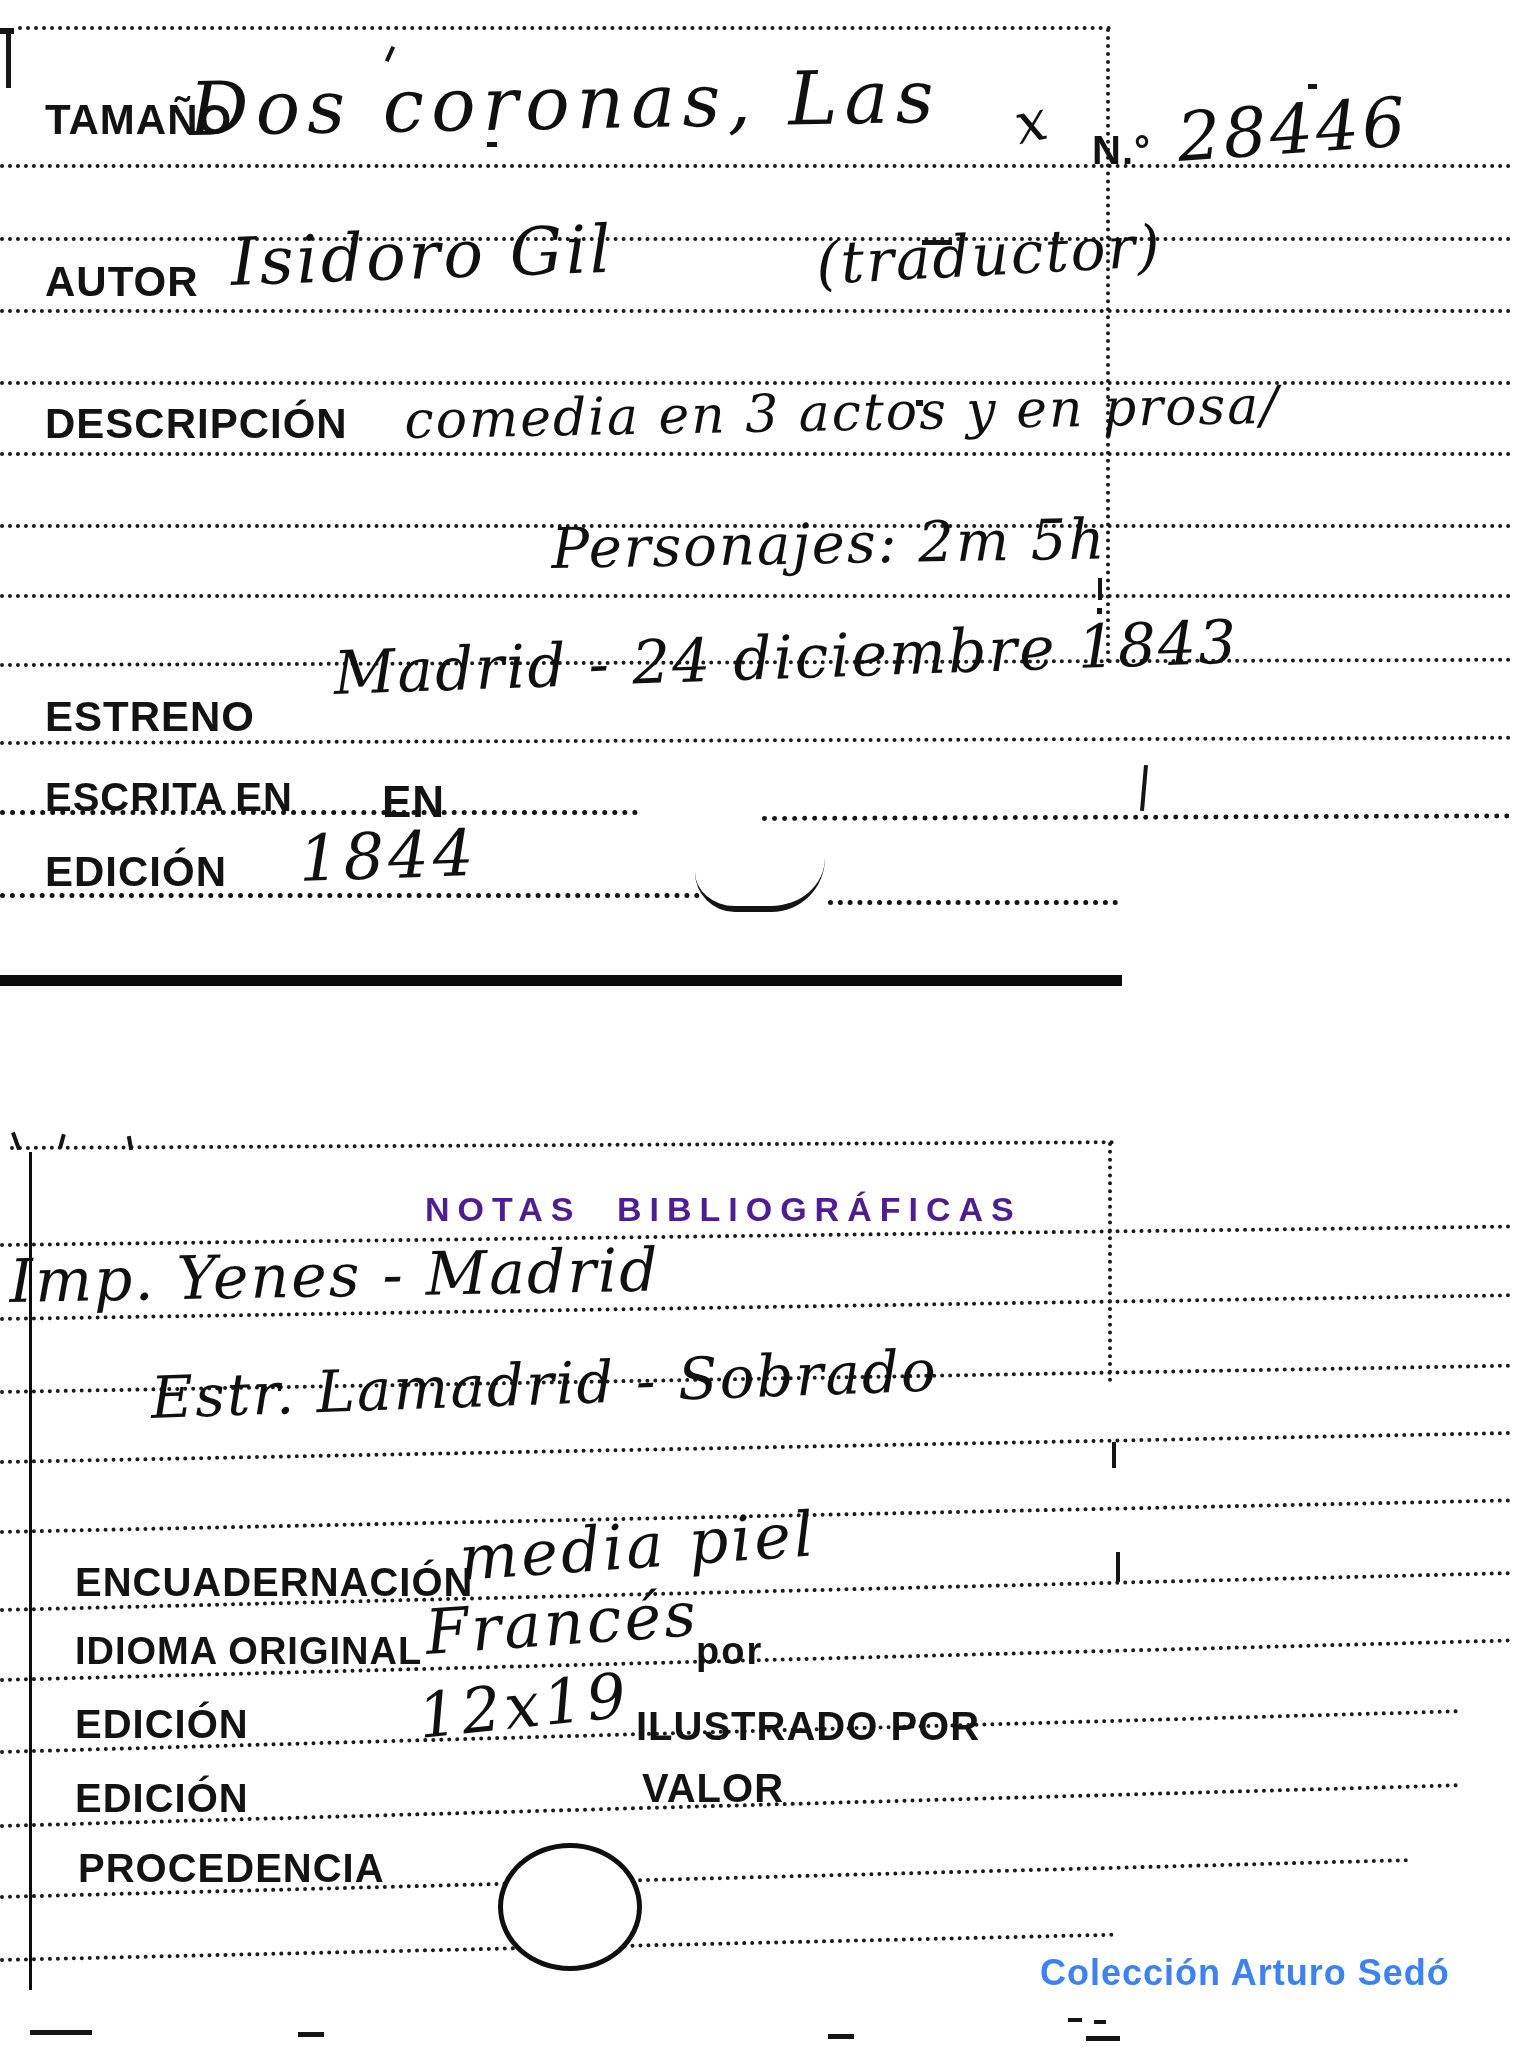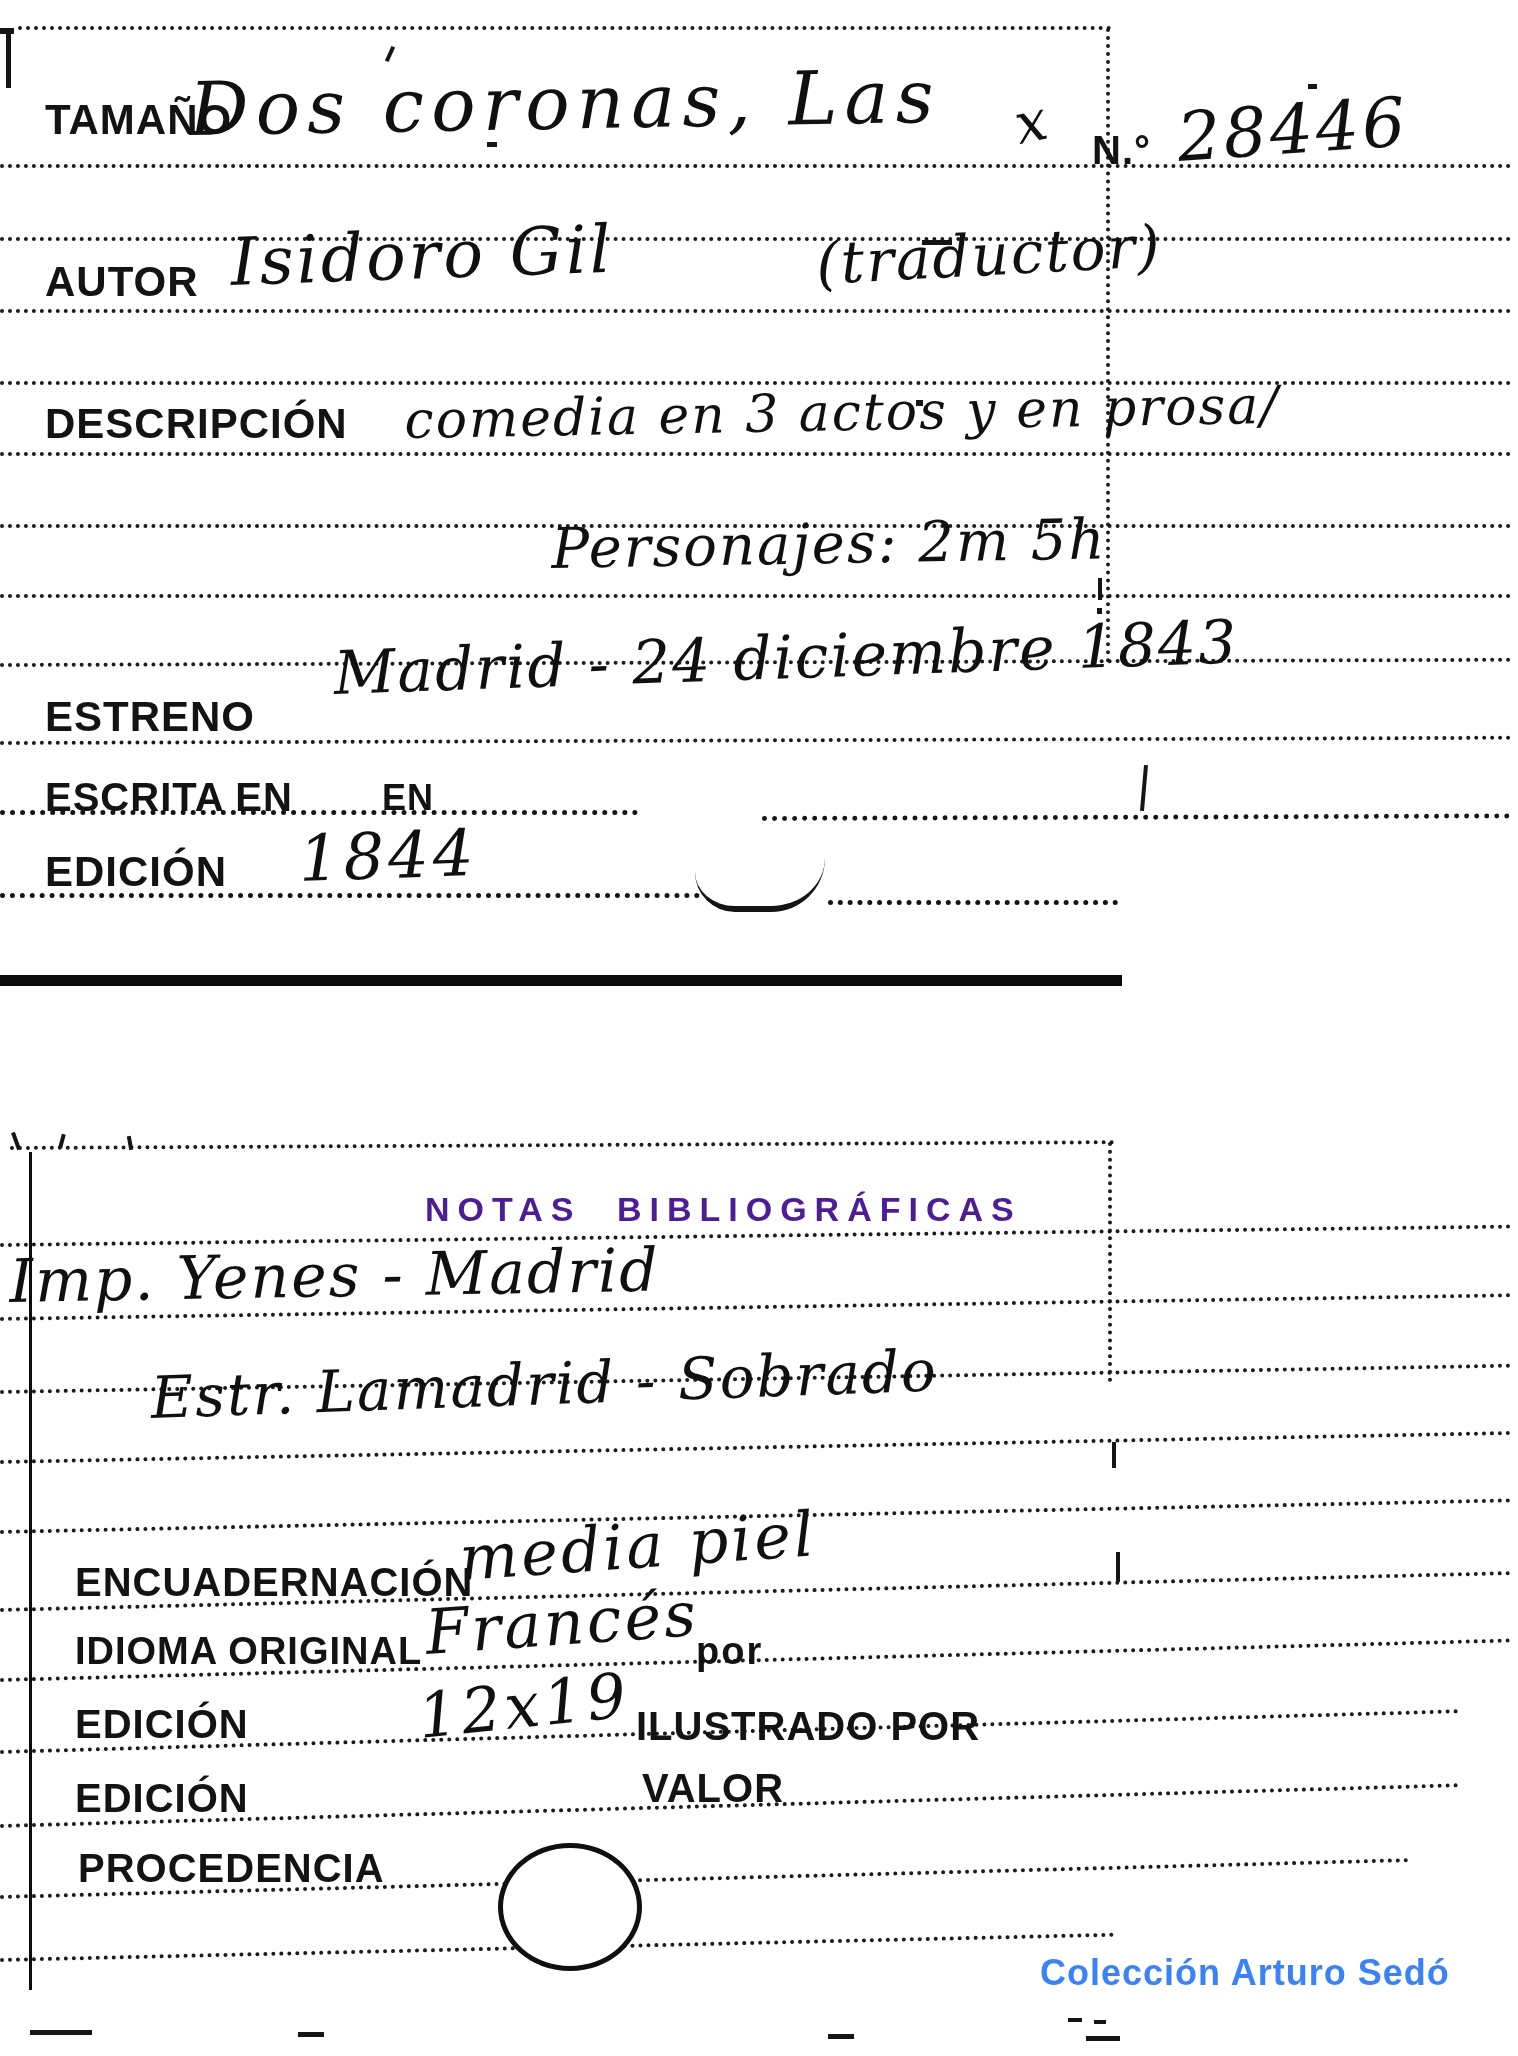--- a/index.html
+++ b/index.html
@@ -52,21 +52,21 @@
     <div class="speck" style="left:922px;top:240px;width:30px;height:5px;"></div>
 
     <div class="label" style="left:45px;top:400px;font-size:42px;">DESCRIPCIÓN</div>
     <div class="hand" style="left:405px;top:390px;font-size:52px;letter-spacing:2px;transform:rotate(-1deg);">comedia en 3 actos y en prosa/</div>
     <div class="hand" style="left:552px;top:516px;font-size:56px;letter-spacing:2px;transform:rotate(-1deg);">Personajes: 2m 5h</div>
 
     <div class="label" style="left:45px;top:693px;font-size:42px;">ESTRENO</div>
     <div class="hand" style="left:335px;top:638px;font-size:60px;letter-spacing:2px;transform:rotate(-2deg);">Madrid - 24 diciembre 1843</div>
 
     <div class="label" style="left:45px;top:775px;font-size:40px;">ESCRITA EN</div>
-    <div class="label" style="left:382px;top:777px;font-size:36px;">EN</div>
+    <div class="label" style="left:382px;top:777px;font-size:44px;">EN</div>
     <div class="dotline thick" style="left:0;top:810px;width:638px;"></div>
     <div class="dotline thick" style="left:762px;top:816px;width:748px;transform:rotate(-0.2deg);"></div>
     <div class="speck" style="left:1142px;top:765px;width:4px;height:46px;transform:rotate(5deg);"></div>
 
     <div class="label" style="left:45px;top:848px;font-size:42px;">EDICIÓN</div>
     <div class="hand" style="left:300px;top:822px;font-size:64px;letter-spacing:4px;transform:rotate(-2deg);">1844</div>
     <div class="dotline thick" style="left:0;top:893px;width:700px;"></div>
     <div class="dip" style="left:695px;top:858px;width:130px;height:48px;"></div>
     <div class="dotline thick" style="left:828px;top:900px;width:290px;"></div>
 

